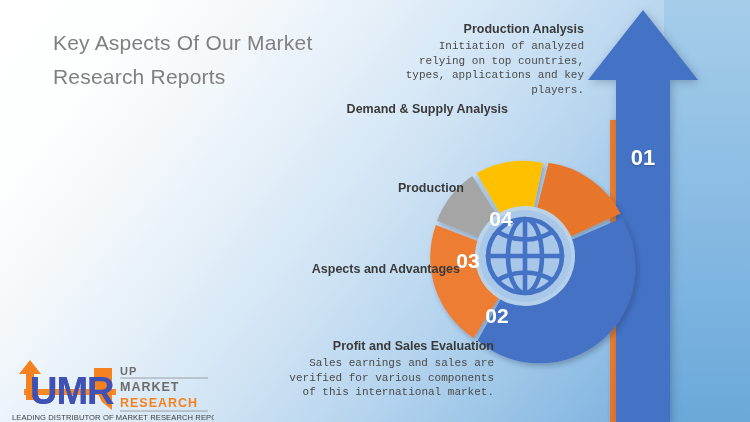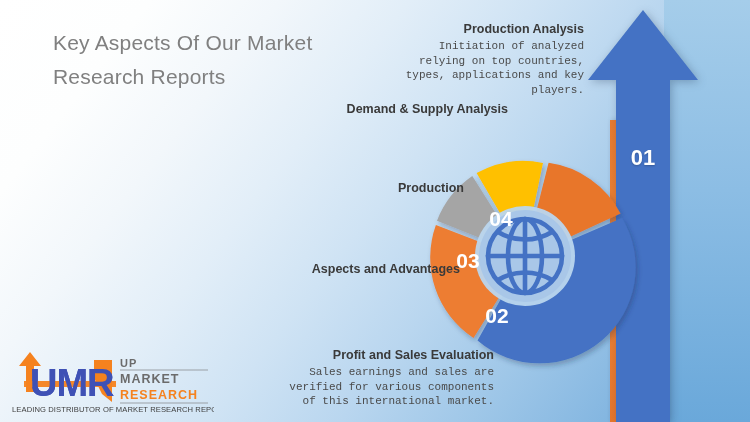--- a/index.html
+++ b/index.html
@@ -79,24 +79,24 @@
   }
   .block .body {
     font-size:11px; line-height:14.6px; color:#4a4a4a;font-family:Liberation Mono, monospace;
   }
   .align-r { text-align:right; }
 
   #blk-production { left:402px; top:22px;  width:182px; }
   #blk-demand     { left:280px; top:102px; width:228px; }
   #blk-competition{ left:232px; top:181px; width:232px; }
   #blk-segments   { left:242px; top:262px; width:218px; }
-  #blk-profit     { left:272px; top:348px; width:222px; }
-
-  
-  .logo { position:absolute; left:8px; top:346px; width:206px; height:68px; }
+  #blk-profit     { left:272px; top:339px; width:222px; }
+
+  
+  .logo { position:absolute; left:8px; top:354px; width:206px; height:68px; }
   .logo svg { display:block; }
 </style>
 </head>
 <body>
 
 <div id="stage">
 
   <div class="band-right-light"></div>
 
   <div class="band-05">

